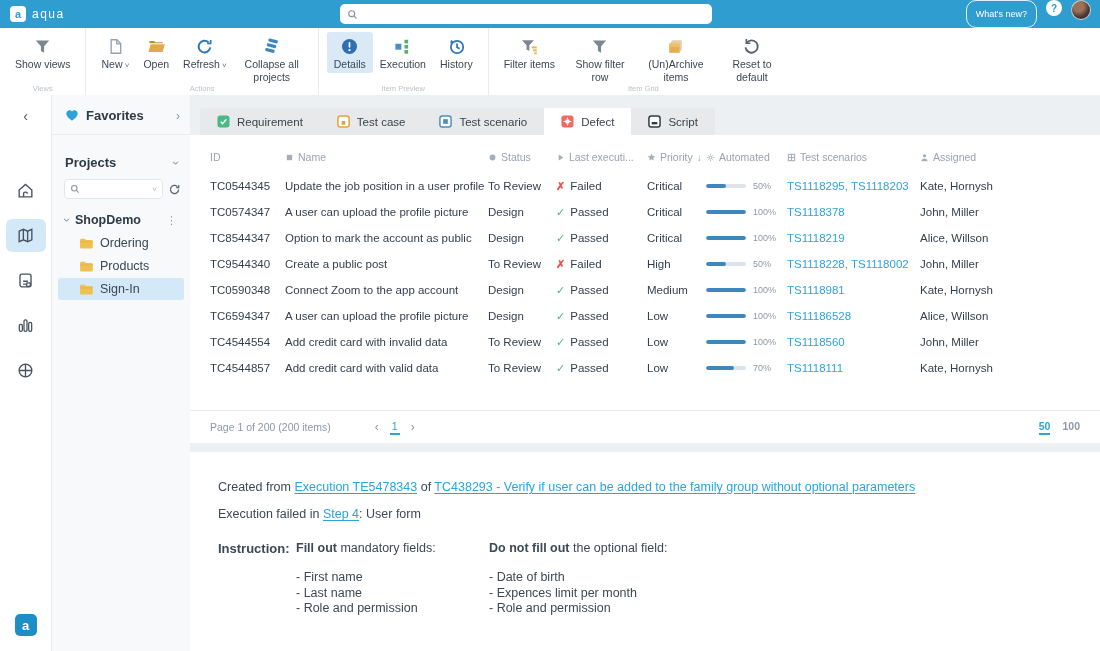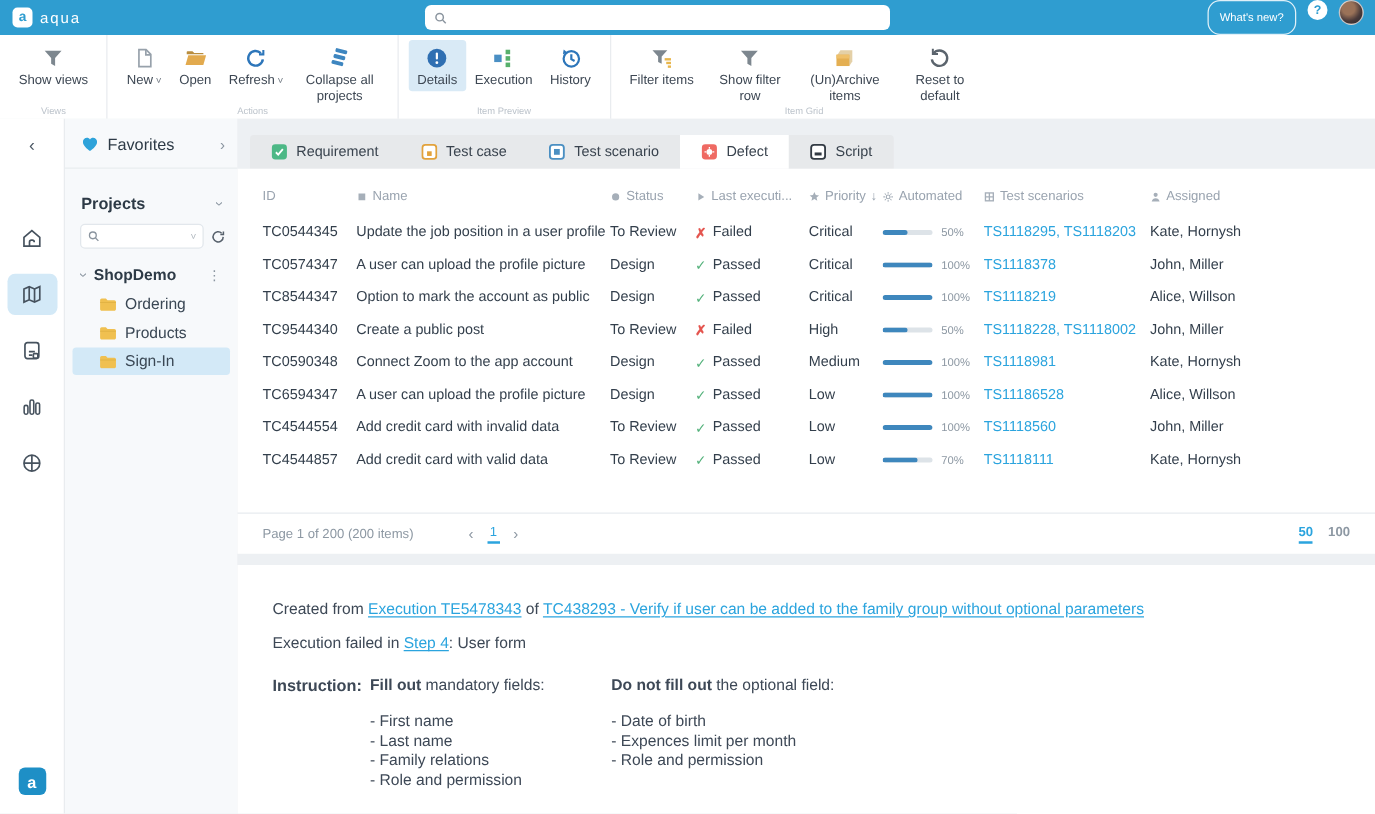--- a/index.html
+++ b/index.html
@@ -46,21 +46,21 @@
     margin:6px 0; cursor:pointer; }
   .rail-item svg { width:19px; height:19px; }
   .rail-item.selected { background:var(--selection,#d3e9f7); }
   .rail-logo { position:absolute; bottom:15px; width:22px; height:22px; background:#1e8fc6; border-radius:5px;
     color:#fff; font-size:13px; font-weight:bold; display:flex; align-items:center; justify-content:center; }
   
   .sidebar { position:absolute; left:52px; top:95px; width:138px; bottom:0; background:#f7f9fb; }
   .fav-row { display:flex; align-items:center; gap:7px; padding:13px 10px 11px 13px; border-bottom:1px solid #e9edf0;
     color:#2d3a46; cursor:pointer; }
   .fav-row svg { width:14px; height:13px; }
-  .fav-label { font-size:13px; font-weight:normal; }
+  .fav-label { font-size:13px; font-weight:bold; }
   .chev-r { margin-left:auto; color:#8a95a0; font-size:12px; }
   .chev-d { display:inline-block; transform:rotate(90deg); color:#8a95a0; font-size:12px; }
   .projects-head { display:flex; align-items:center; padding:20px 12px 7px 13px; color:#2d3a46; }
   .projects-label { font-size:13px; font-weight:bold; }
   .proj-search { display:flex; align-items:center; gap:5px; padding:2px 9px 7px 12px; }
   .search-box { flex:1; height:20px; background:#fff; border:1px solid #e2e7ec; border-radius:4px;
     display:flex; align-items:center; padding:0 5px; gap:3px; }
   .search-box svg { width:10px; height:10px; flex:none; }
   .search-box input { flex:1; width:0; border:none; outline:none; background:transparent; font:10.5px "Liberation Sans",sans-serif; }
   .sb-caret { font-size:8px; color:#aeb6bd; }
@@ -669,21 +669,20 @@
     </div>
     <div class="d-line">
       <span>Execution failed in </span><a class="d-link">Step 4</a><span>: User form</span>
     </div>
     <div class="instruction">
       <div class="ins-label">Instruction:</div>
       <div id="ins-cols" style="display:contents"><div class="ins-col">
             <div class="ins-title"><b>Fill out</b><span> mandatory fields:</span></div>
             <div class="ins-item">- First name</div>
             <div class="ins-item">- Last name</div>
-            <div class="ins-item">- Family relations</div>
             <div class="ins-item">- Role and permission</div>
           </div><div class="ins-col">
             <div class="ins-title"><b>Do not fill out</b><span> the optional field:</span></div>
             <div class="ins-item">- Date of birth</div>
             <div class="ins-item">- Expences limit per month</div>
             <div class="ins-item">- Role and permission</div>
           </div></div>
     </div>
   </div>
 </div>

